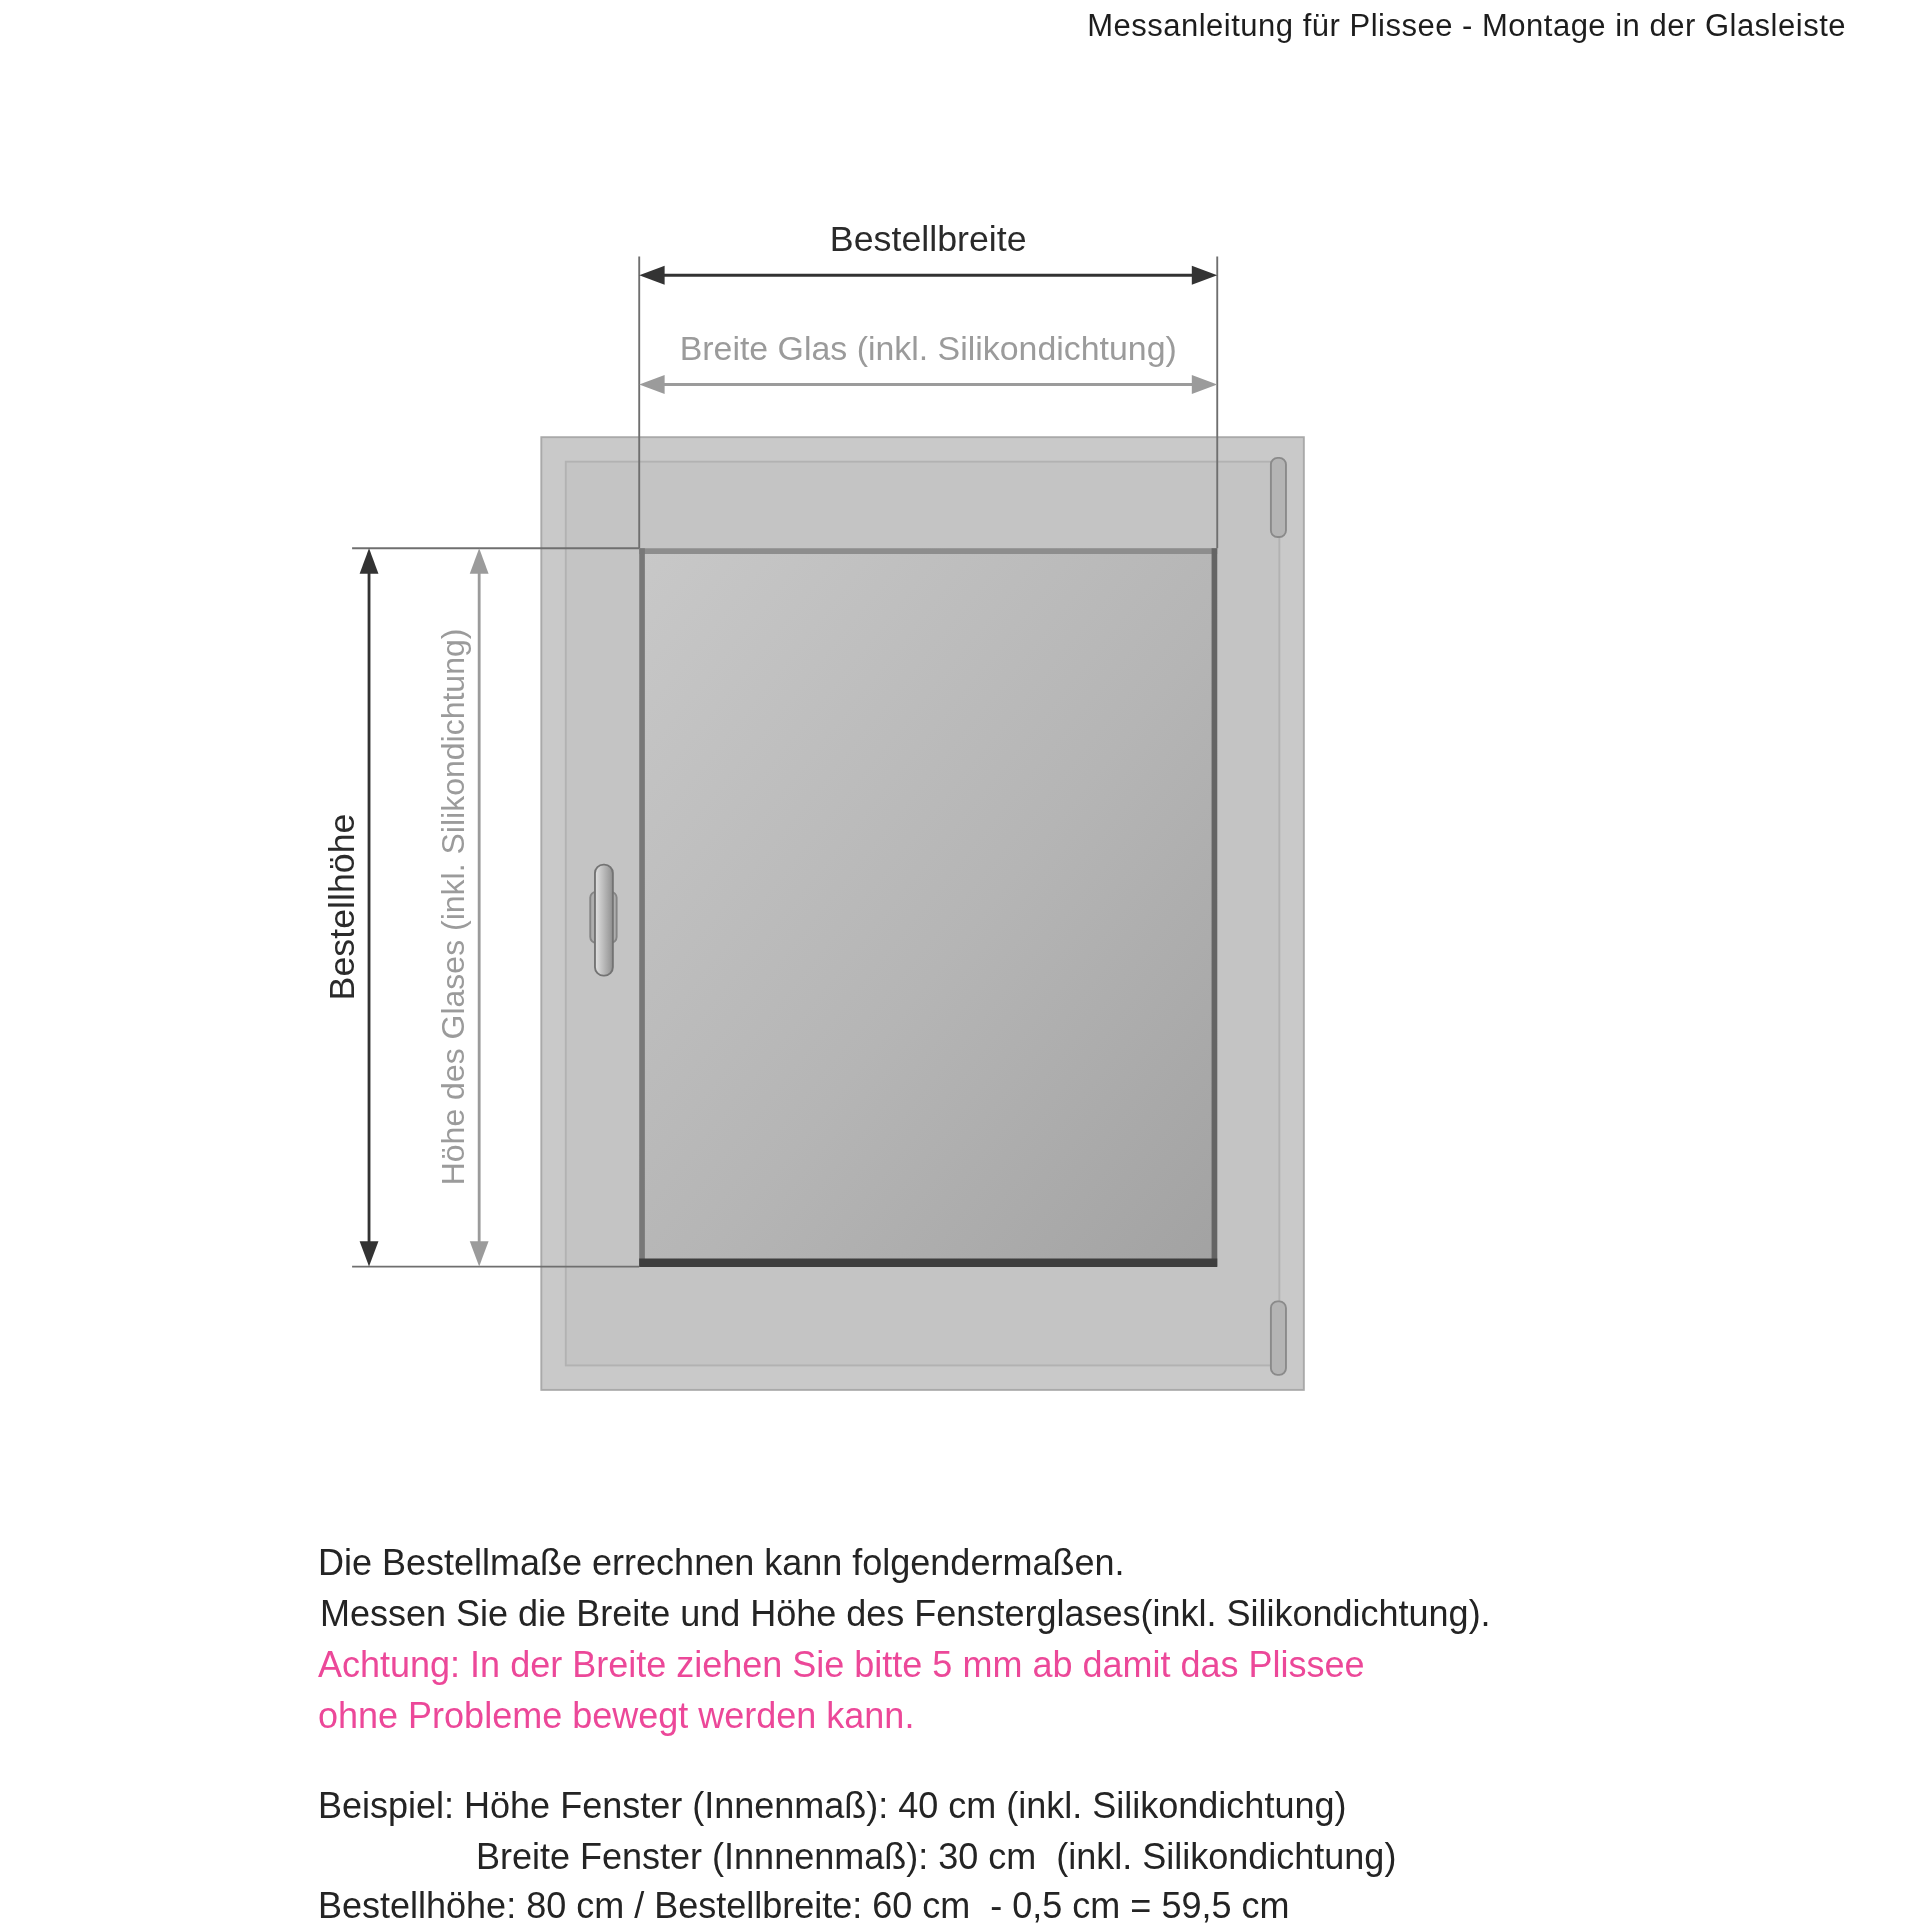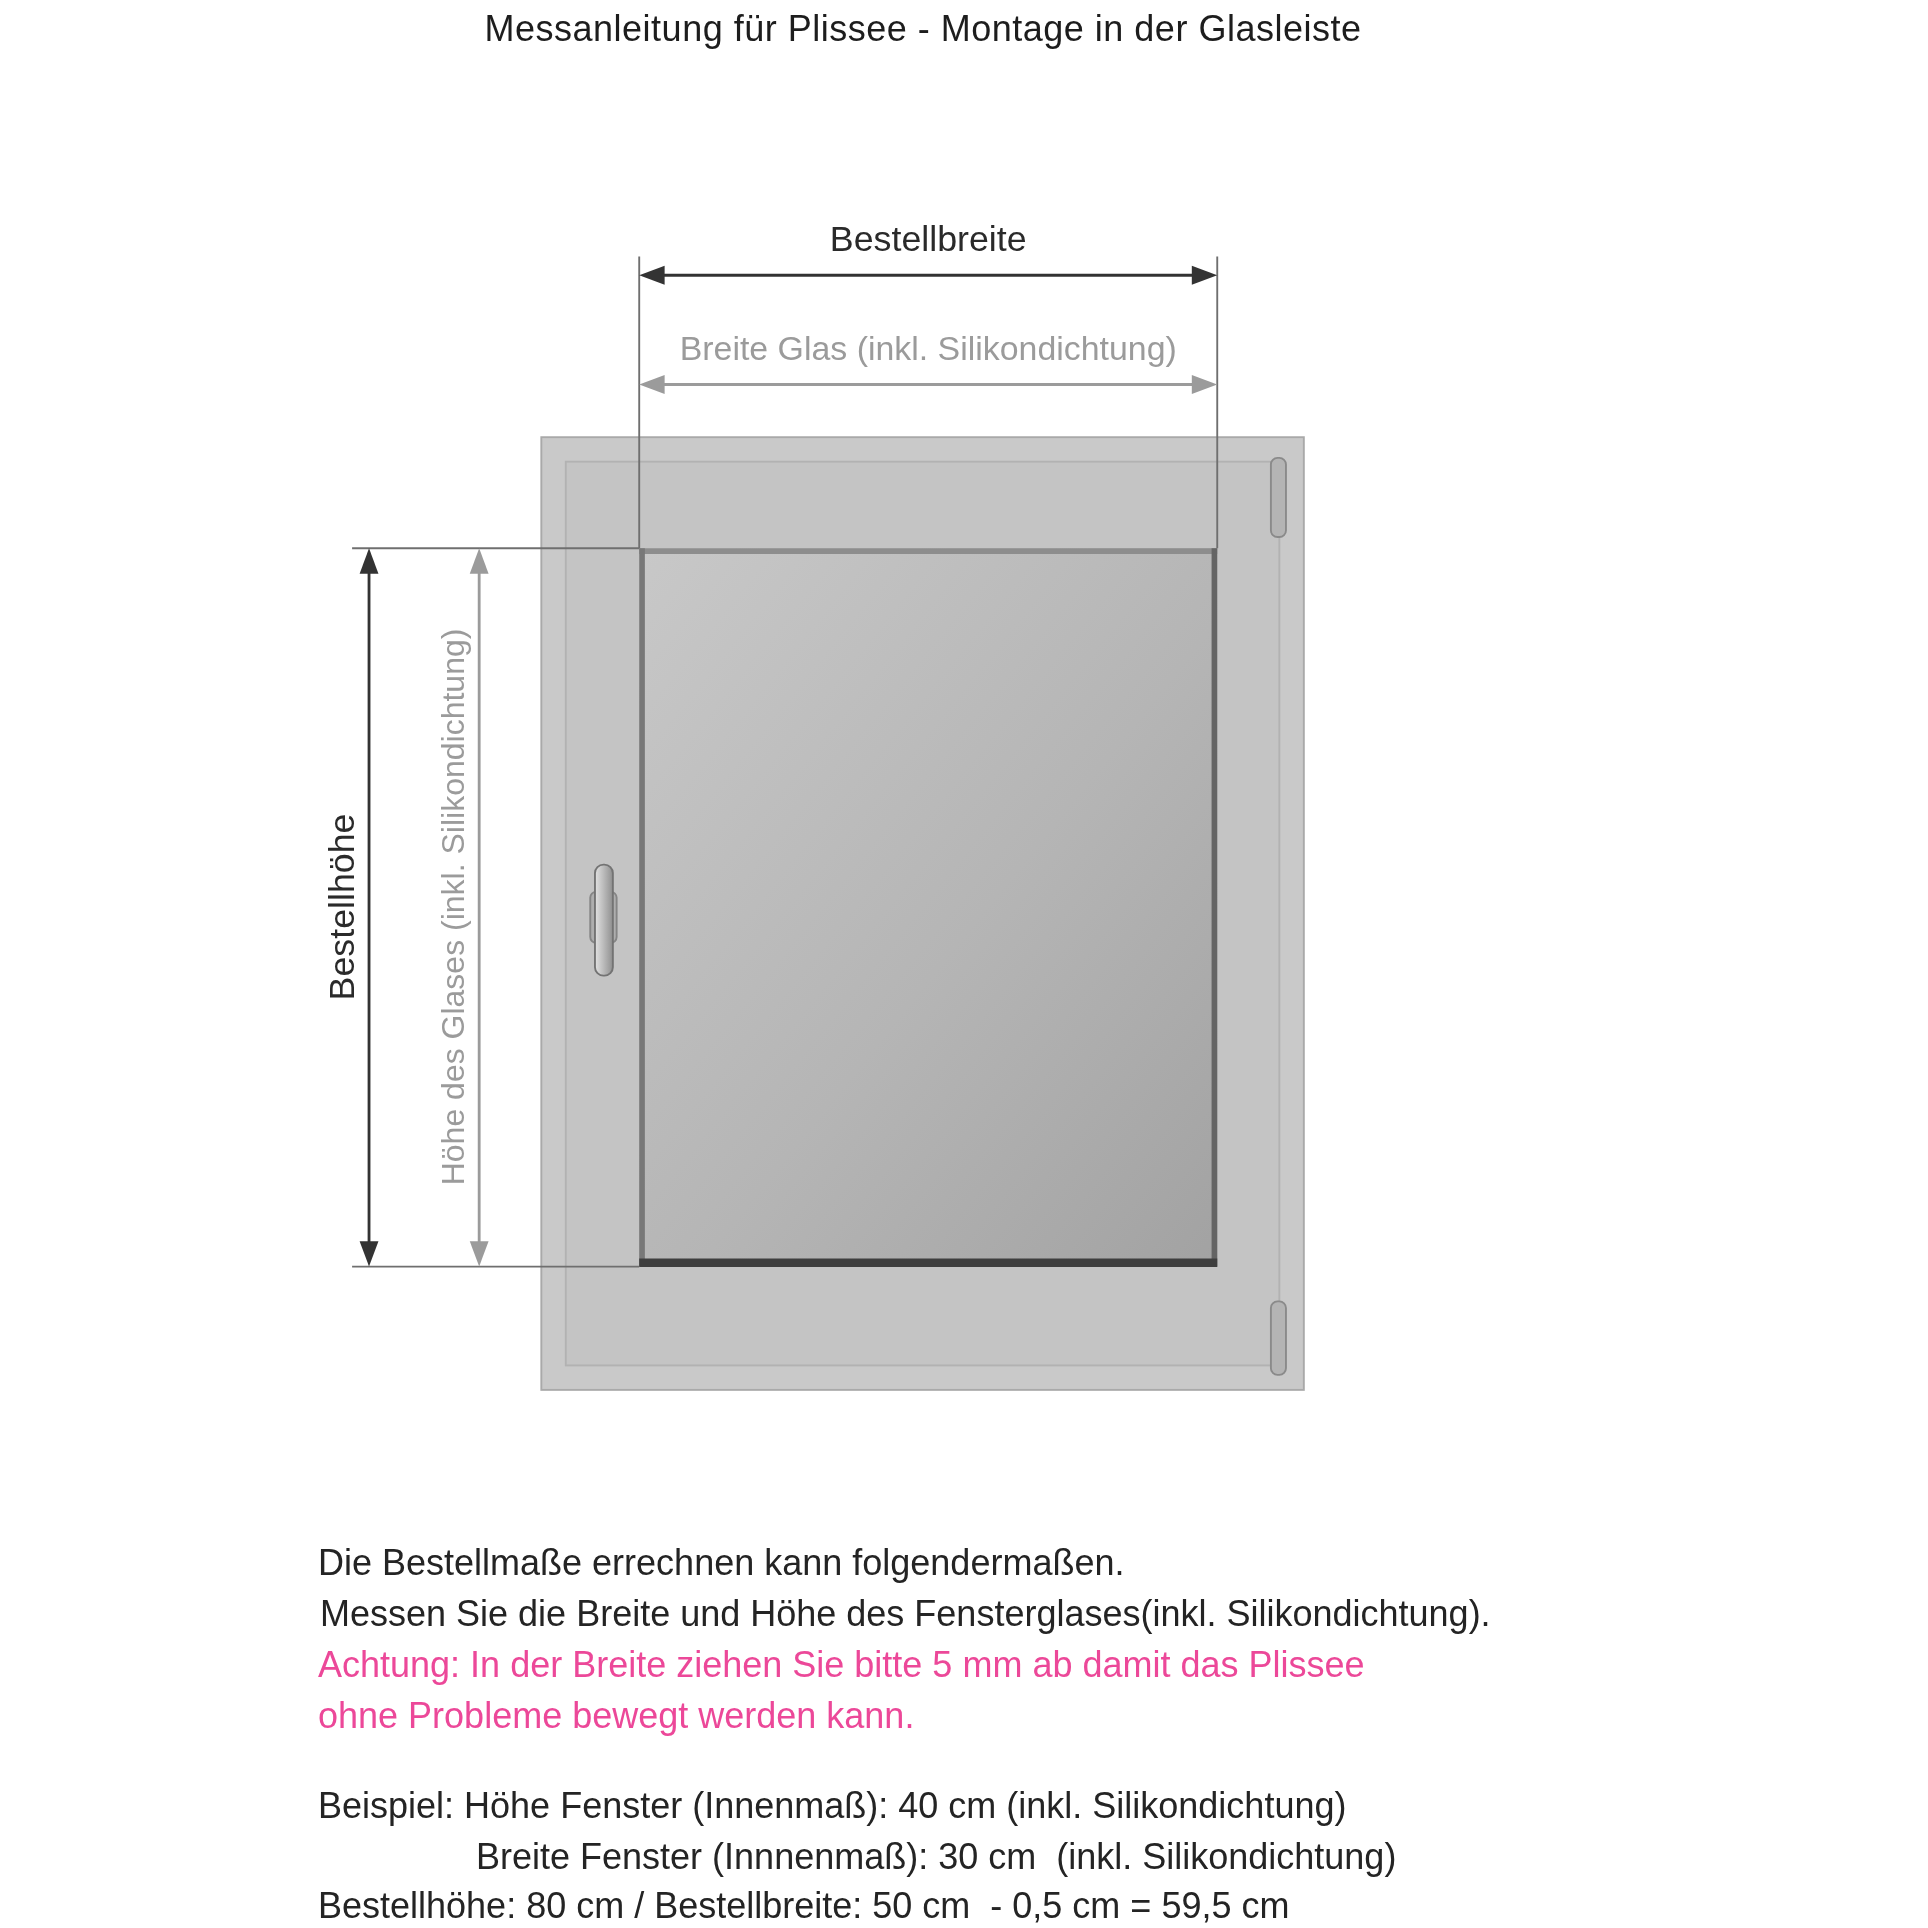--- a/index.html
+++ b/index.html
@@ -10,22 +10,22 @@
     background: #ffffff;
     overflow: hidden;
     font-family: "Liberation Sans", sans-serif;
     color: #222222;
   }
   .page-title {
     position: absolute;
     top: 7.5px;
     left: 0;
     width: 1846px;
-    text-align: center;
-    font-size: 36px;
+    text-align: right;
+    font-size: 31px;
     color: #1d1d1d;
     letter-spacing: 0.5px;
   }
   .diagram-svg {
     position: absolute;
     top: 0;
     left: 0;
   }
   svg text { font-family: "Liberation Sans", sans-serif; }
   .text-line {
@@ -113,16 +113,16 @@
     <text x="484" y="963" transform="rotate(-90 484 963)" text-anchor="middle" dominant-baseline="middle" font-size="34" fill="#9b9b9b">Höhe des Glases (inkl. Silikondichtung)</text>
   </svg>
 
   <div class="text-line" style="top:1542px;left:318px">Die Bestellmaße errechnen kann folgendermaßen.</div>
   <div class="text-line" style="top:1593px;left:320px">Messen Sie die Breite und Höhe des Fensterglases(inkl. Silikondichtung).</div>
   <div class="text-line warning" style="top:1644px;left:318px">Achtung: In der Breite ziehen Sie bitte 5 mm ab damit das Plissee</div>
   <div class="text-line warning" style="top:1695px;left:318px">ohne Probleme bewegt werden kann.</div>
 
   <div class="text-line" style="top:1785px;left:318px">Beispiel: Höhe Fenster (Innenmaß): 40 cm (inkl. Silikondichtung)</div>
   <div class="text-line" style="top:1836px;left:476px">Breite Fenster (Innnenmaß): 30 cm  (inkl. Silikondichtung)</div>
-  <div class="text-line" style="top:1885px;left:318px">Bestellhöhe: 80 cm / Bestellbreite: 50 cm  - 0,5 cm = 59,5 cm</div>
+  <div class="text-line" style="top:1885px;left:318px">Bestellhöhe: 80 cm / Bestellbreite: 60 cm  - 0,5 cm = 59,5 cm</div>
 
 </div>
 
 
 </body></html>

